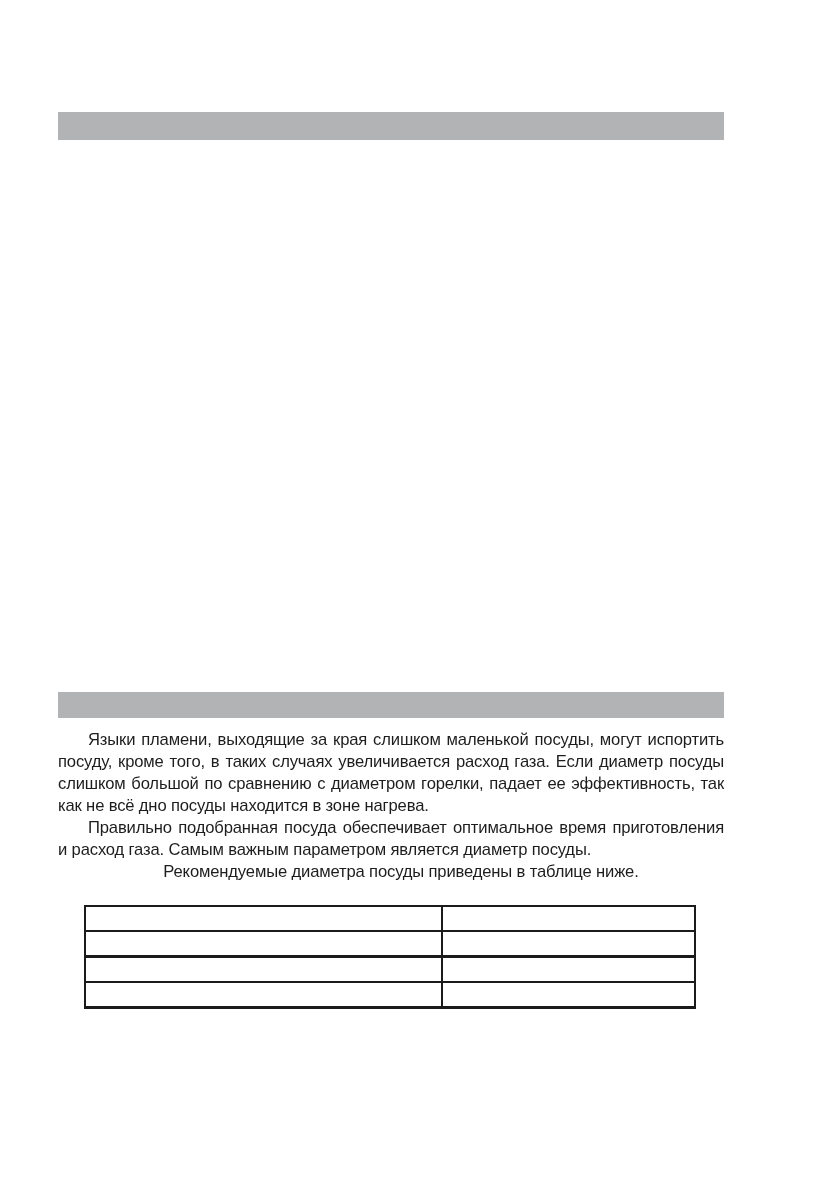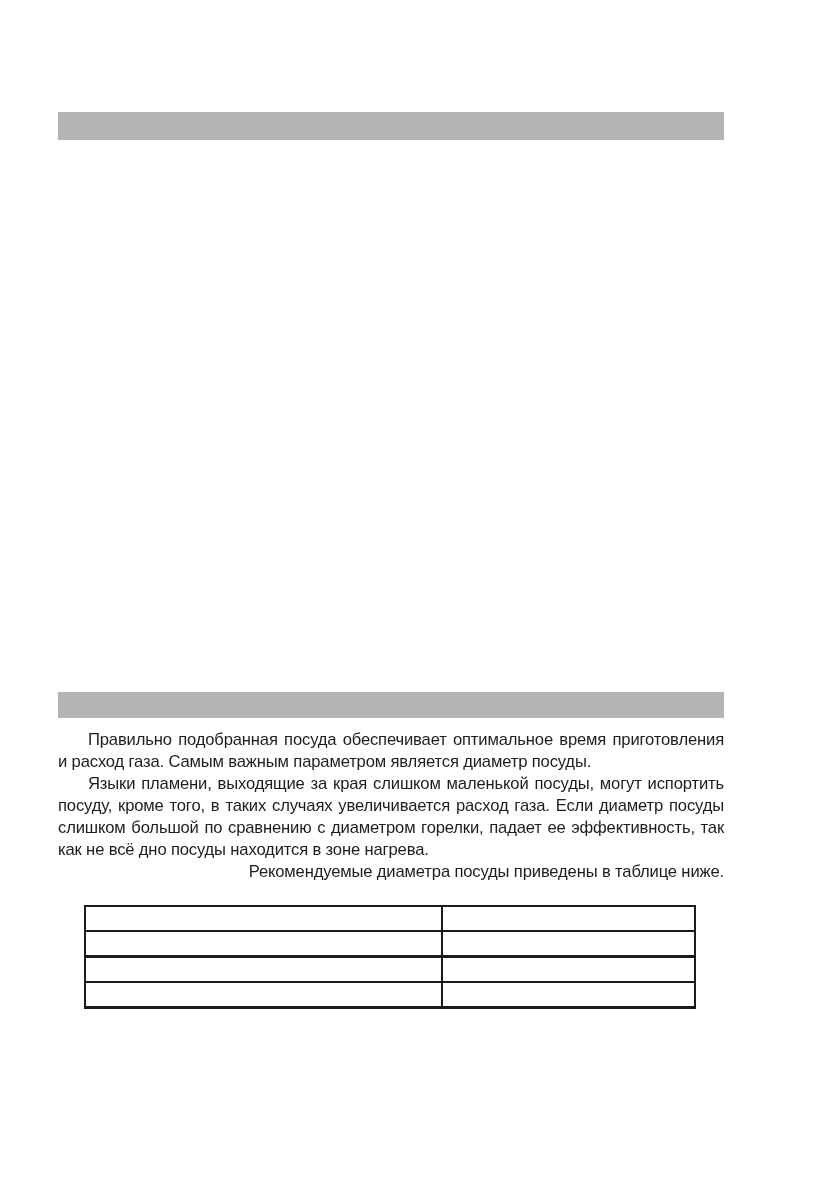--- a/index.html
+++ b/index.html
@@ -45,21 +45,21 @@
     color: #1d1d1d;
     text-align: justify;
   }
   .textblock p {
     margin: 0;
     padding: 0;
     text-indent: 30px;
   }
   .textblock p.last {
     text-indent: 20px;
-    text-align: right;
+    text-align: center;
   }
   .diam-table {
     position: absolute;
     left: 84px;
     top: 905px;
     width: 612px;
     border-collapse: collapse;
     table-layout: fixed;
   }
   .diam-table col.c1 { width: 58.5%; }
@@ -81,22 +81,22 @@
 </head>
 <body>
 
 <div class="page">
 
   <div class="bar bar-top"></div>
 
   <div class="bar bar-bottom"></div>
 
   <div class="textblock">
+    <p>Языки пламени, выходящие за края слишком маленькой посуды, могут испортить посуду, кроме того, в таких случаях увеличивается расход газа. Если диаметр посуды слишком большой по сравнению с диаметром горелки, падает ее эффективность, так как не всё дно посуды находится в зоне нагрева.</p>
     <p>Правильно подобранная посуда обеспечивает оптимальное время приготовления и расход газа. Самым важным параметром является диаметр посуды.</p>
-    <p>Языки пламени, выходящие за края слишком маленькой посуды, могут испортить посуду, кроме того, в таких случаях увеличивается расход газа. Если диаметр посуды слишком большой по сравнению с диаметром горелки, падает ее эффективность, так как не всё дно посуды находится в зоне нагрева.</p>
     <p class="last">Рекомендуемые диаметра посуды приведены в таблице ниже.</p>
   </div>
 
   <table class="diam-table">
     <colgroup>
       <col class="c1">
       <col class="c2">
     </colgroup>
     <tbody>
         <tr>

